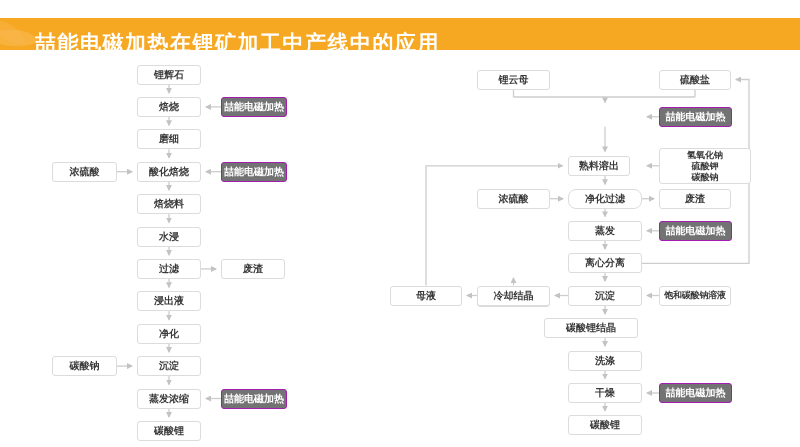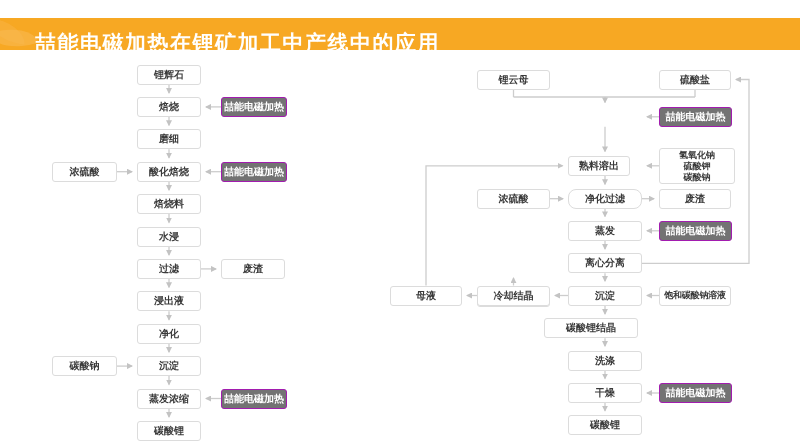--- a/index.html
+++ b/index.html
@@ -136,21 +136,21 @@
   <div class="node" style="left:568px;top:155.8px;width:62px;">熟料溶出</div>
   <div class="node" style="left:568px;top:188.7px;width:74px;border-radius:8px;">净化过滤</div>
   <div class="node" style="left:568px;top:220.8px;width:74px;">蒸发</div>
   <div class="node" style="left:568px;top:253.3px;width:74px;">离心分离</div>
   <div class="node" style="left:568px;top:285.5px;width:74px;">沉淀</div>
   <div class="node" style="left:544px;top:318.3px;width:94px;">碳酸锂结晶</div>
   <div class="node" style="left:568px;top:350.5px;width:74px;">洗涤</div>
   <div class="node" style="left:568px;top:383px;width:74px;">干燥</div>
   <div class="node" style="left:568px;top:415.2px;width:74px;">碳酸锂</div>
 
-  <div class="node multi" style="left:659px;top:148px;width:76px;">
+  <div class="node multi" style="left:659px;top:148px;width:92px;">
     <span>氢氧化钠</span>
     <span>硫酸钾</span>
     <span>碳酸钠</span>
   </div>
 
   <div class="node" style="left:477px;top:188.7px;width:73px;">浓硫酸</div>
   <div class="node" style="left:659px;top:188.7px;width:72px;">废渣</div>
   <div class="node small" style="left:477px;top:253.3px;width:73px;margin-top:34px;">十水合硫酸钠</div>
   <div class="node" style="left:477px;top:285.5px;width:73px;">冷却结晶</div>
   <div class="node" style="left:390px;top:285.5px;width:72px;">母液</div>

